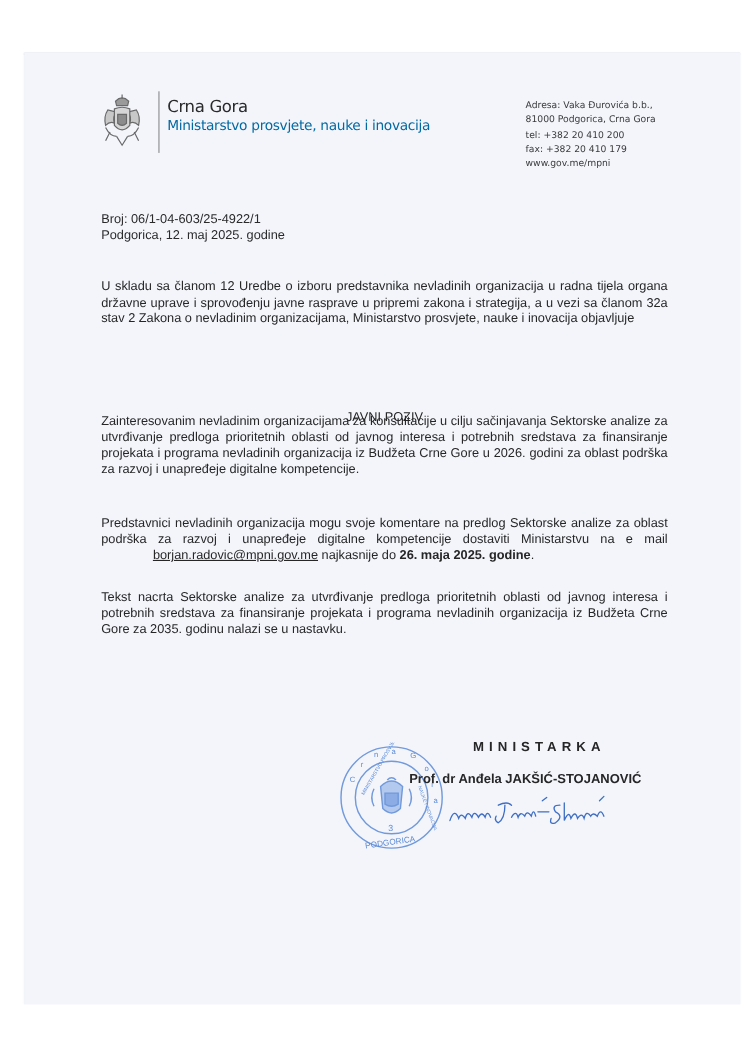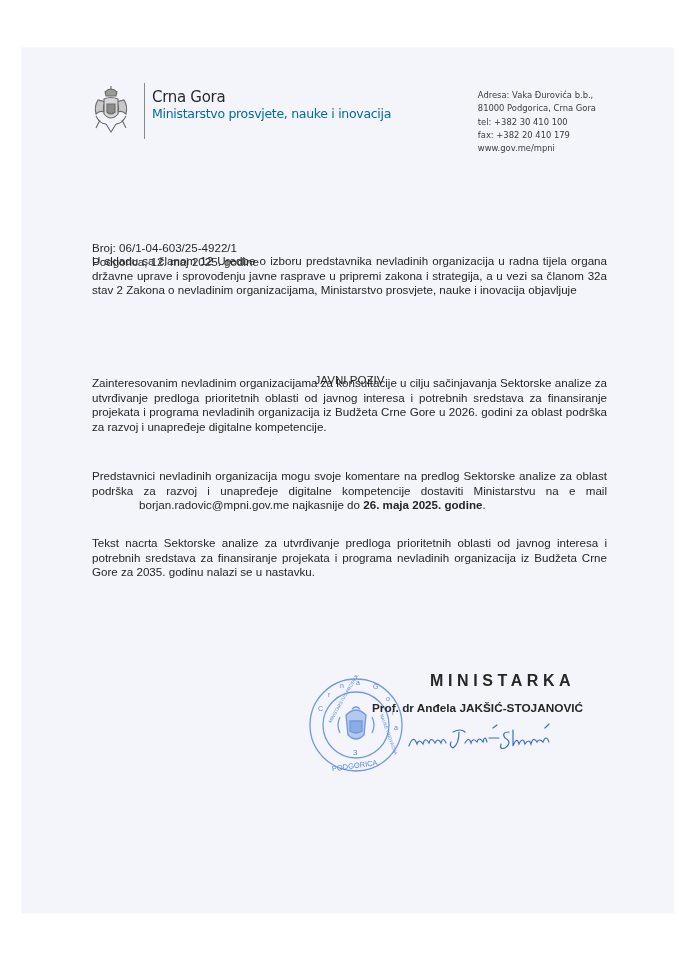--- a/index.html
+++ b/index.html
@@ -71,21 +71,20 @@
     .contact div { white-space: nowrap; }
 
     
     .ref {
       position: absolute;
       left: 92px;
       top: 193px;
       font-size: 11.6px;
       line-height: 14px;
       color: #2a2a2a;
-      margin-top: 48px;
     }
 
     .para {
       position: absolute;
       left: 92px;
       width: 515px;
       font-size: 11.6px;
       line-height: 14.6px;
       text-align: justify;
       color: #262626;
@@ -99,32 +98,33 @@
       text-align: center;
       font-weight: normal;
       font-size: 11.6px;
       color: #262626;
       margin-top: 32px;
     }
     .p2 { top: 376px; }
     .p3 { top: 469px; }
     .p4 { top: 536px; }
     .email {
+      text-decoration: underline;
       color: #262626;
       padding-left: 47px;
     }
     .bold { font-weight: bold; }
 
     
     .sig-title {
       position: absolute;
       left: 430px;
       top: 672px;
       font-weight: bold;
-      font-size: 16px;
+      font-size: 12px;
       letter-spacing: 4.6px;
       color: #262626;
     }
     .sig-name {
       position: absolute;
       left: 372px;
       top: 701px;
       font-weight: bold;
       font-size: 11.8px;
       color: #262626;
@@ -164,21 +164,21 @@
     <path d="M10 36 L6 44 M32 36 L36 44"></path>
   </g>
 </svg>
 <div class="header-divider"></div>
 <div class="country">Crna Gora</div>
 <div class="ministry">Ministarstvo prosvjete, nauke i inovacija</div>
 
 <div class="contact">
   <div>Adresa: Vaka Đurovića b.b.,</div>
   <div>81000 Podgorica, Crna Gora</div>
-  <div>tel: +382 30 410 100</div>
+  <div>tel: +382 20 410 200</div>
   <div>fax: +382 20 410 179</div>
   <div>www.gov.me/mpni</div>
 </div>
 
 <div class="ref">
   <div>Broj: 06/1-04-603/25-4922/1</div>
   <div>Podgorica, 12. maj 2025. godine</div>
 </div>
 
 <div class="para p1">U skladu sa članom 12 Uredbe o izboru predstavnika nevladinih organizacija u radna tijela organa državne uprave i sprovođenju javne rasprave u pripremi zakona i strategija, a u vezi sa članom 32a stav 2 Zakona o nevladinim organizacijama, Ministarstvo prosvjete, nauke i inovacija objavljuje</div>

